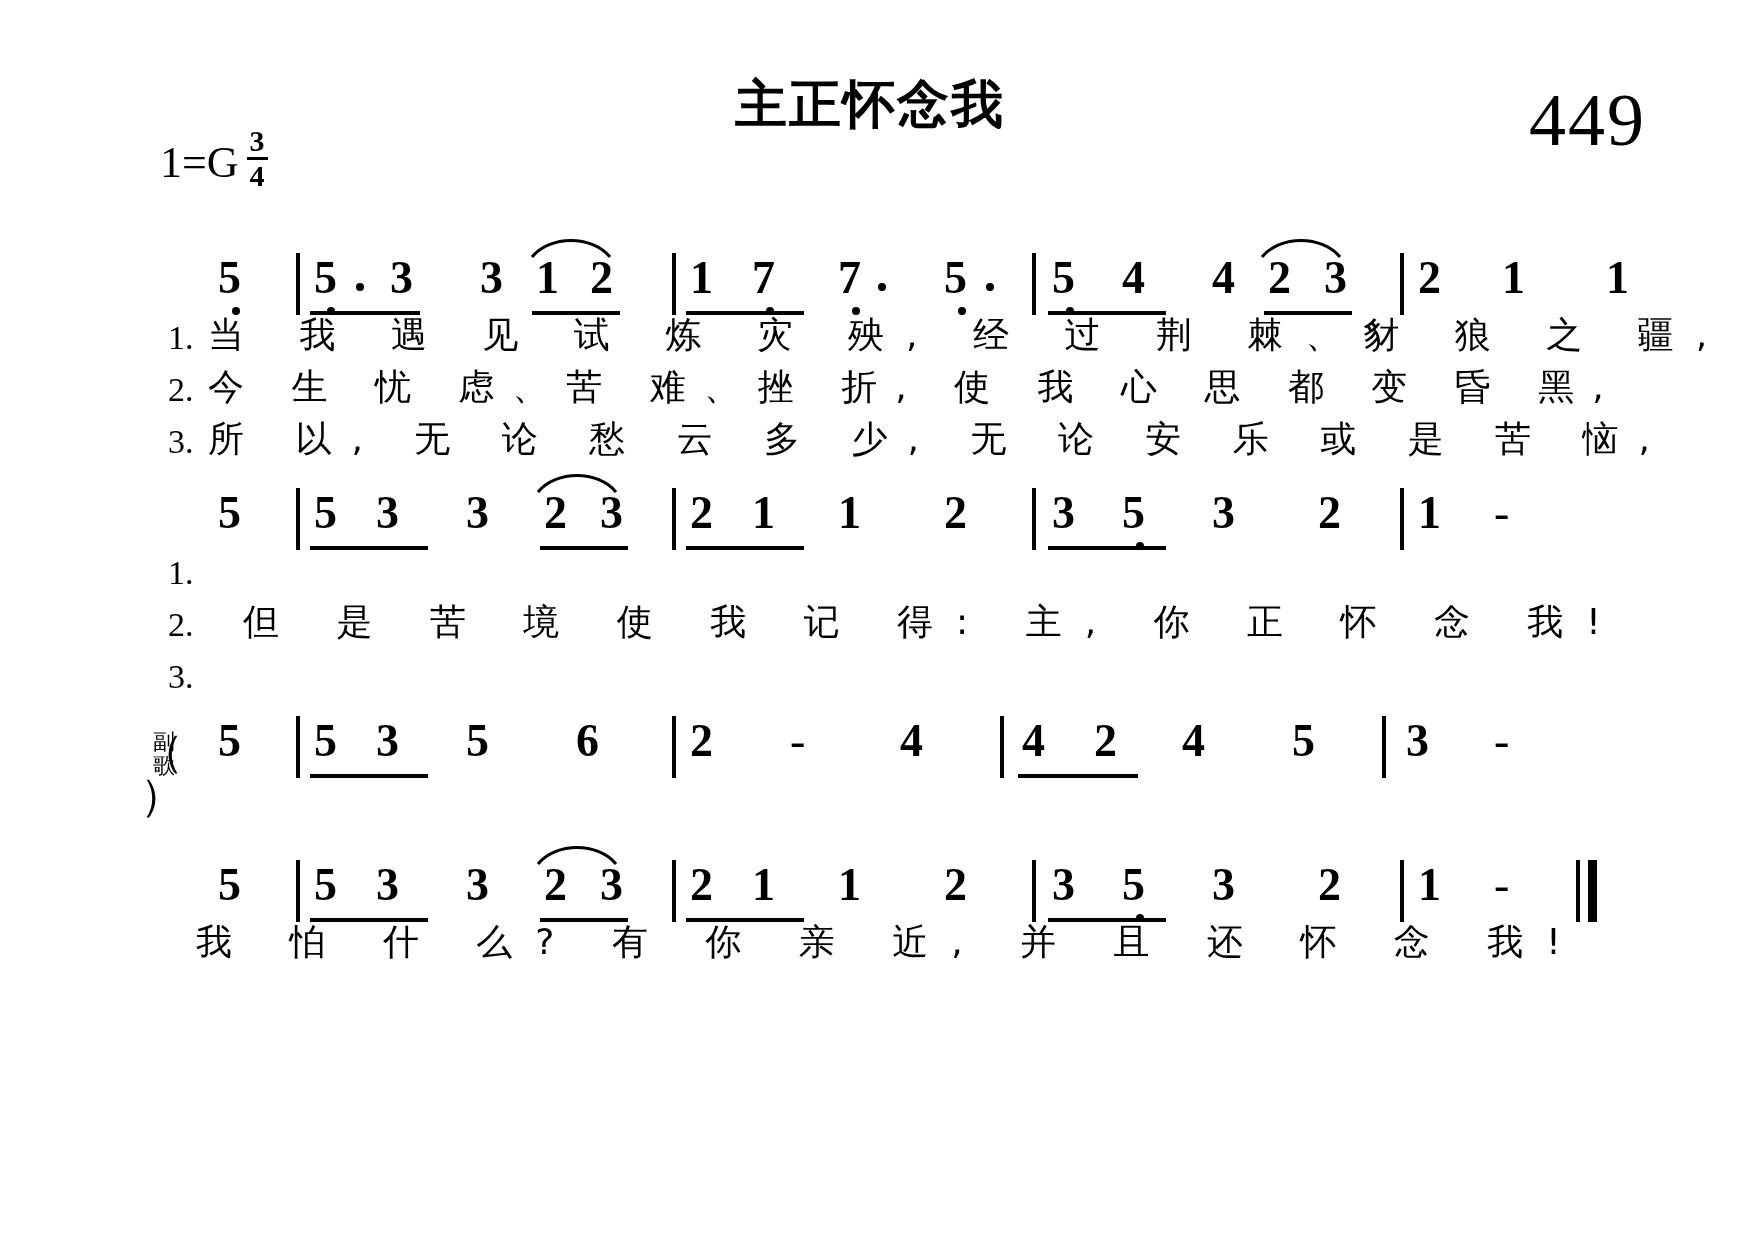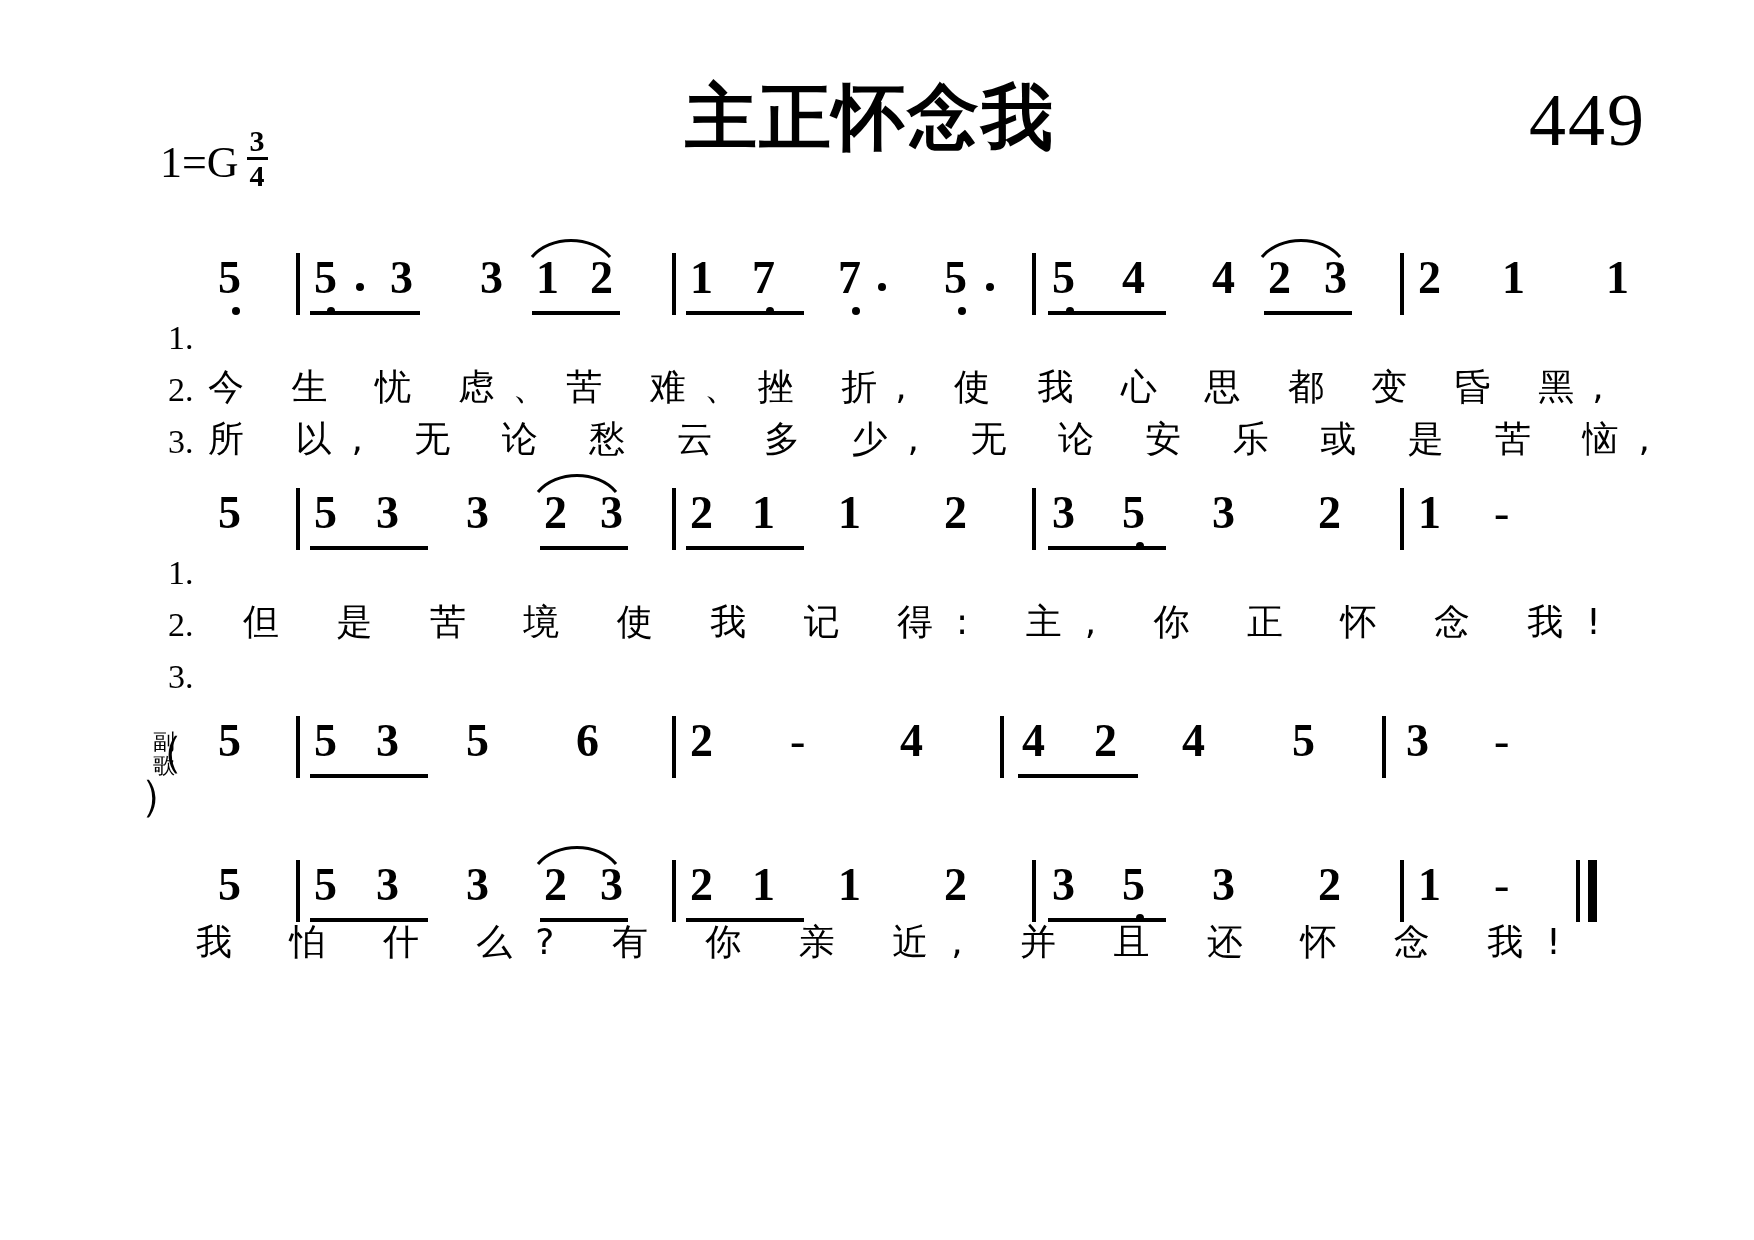--- a/index.html
+++ b/index.html
@@ -23,21 +23,21 @@
     height: 1240px;
   }
   .title {
     position: absolute;
     top: 70px;
     left: 0;
     width: 1740px;
     text-align: center;
     font-family: Liberation Serif, serif;
     font-weight: bold;
-    font-size: 72px;
+    font-size: 52px;
     letter-spacing: 2px;
   }
   .hymn-number {
     position: absolute;
     top: 78px;
     right: 108px;
     font-family: "Liberation Serif", serif;
     font-size: 74px;
     letter-spacing: 2px;
   }
@@ -237,20 +237,21 @@
 
       <span class="barline" style="left:1400px; top:-2px; height:62px;"></span>
 
       <span class="note" style="left:1418px;">2</span>
       <span class="note" style="left:1502px;">1</span>
       <span class="note" style="left:1606px;">1</span>
     </div>
 
     <div class="lyric-row" style="height:52px;">
       <span class="verse-no" style="left:168px;">1.</span>
+      <span class="lyric" style="left:208px; letter-spacing:22px;">当 我 遇 见 试 炼 灾 殃, 经 过 荆 棘、豺 狼 之 疆,</span>
     </div>
     <div class="lyric-row" style="height:52px;">
       <span class="verse-no" style="left:168px;">2.</span>
       <span class="lyric" style="left:208px; letter-spacing:18px;">今 生 忧 虑、苦 难、挫 折, 使 我 心 思 都 变 昏 黑,</span>
     </div>
     <div class="lyric-row" style="height:52px;">
       <span class="verse-no" style="left:168px;">3.</span>
       <span class="lyric" style="left:208px; letter-spacing:20px;">所 以, 无 论 愁 云 多 少, 无 论 安 乐 或 是 苦 恼,</span>
     </div>
   </div>

